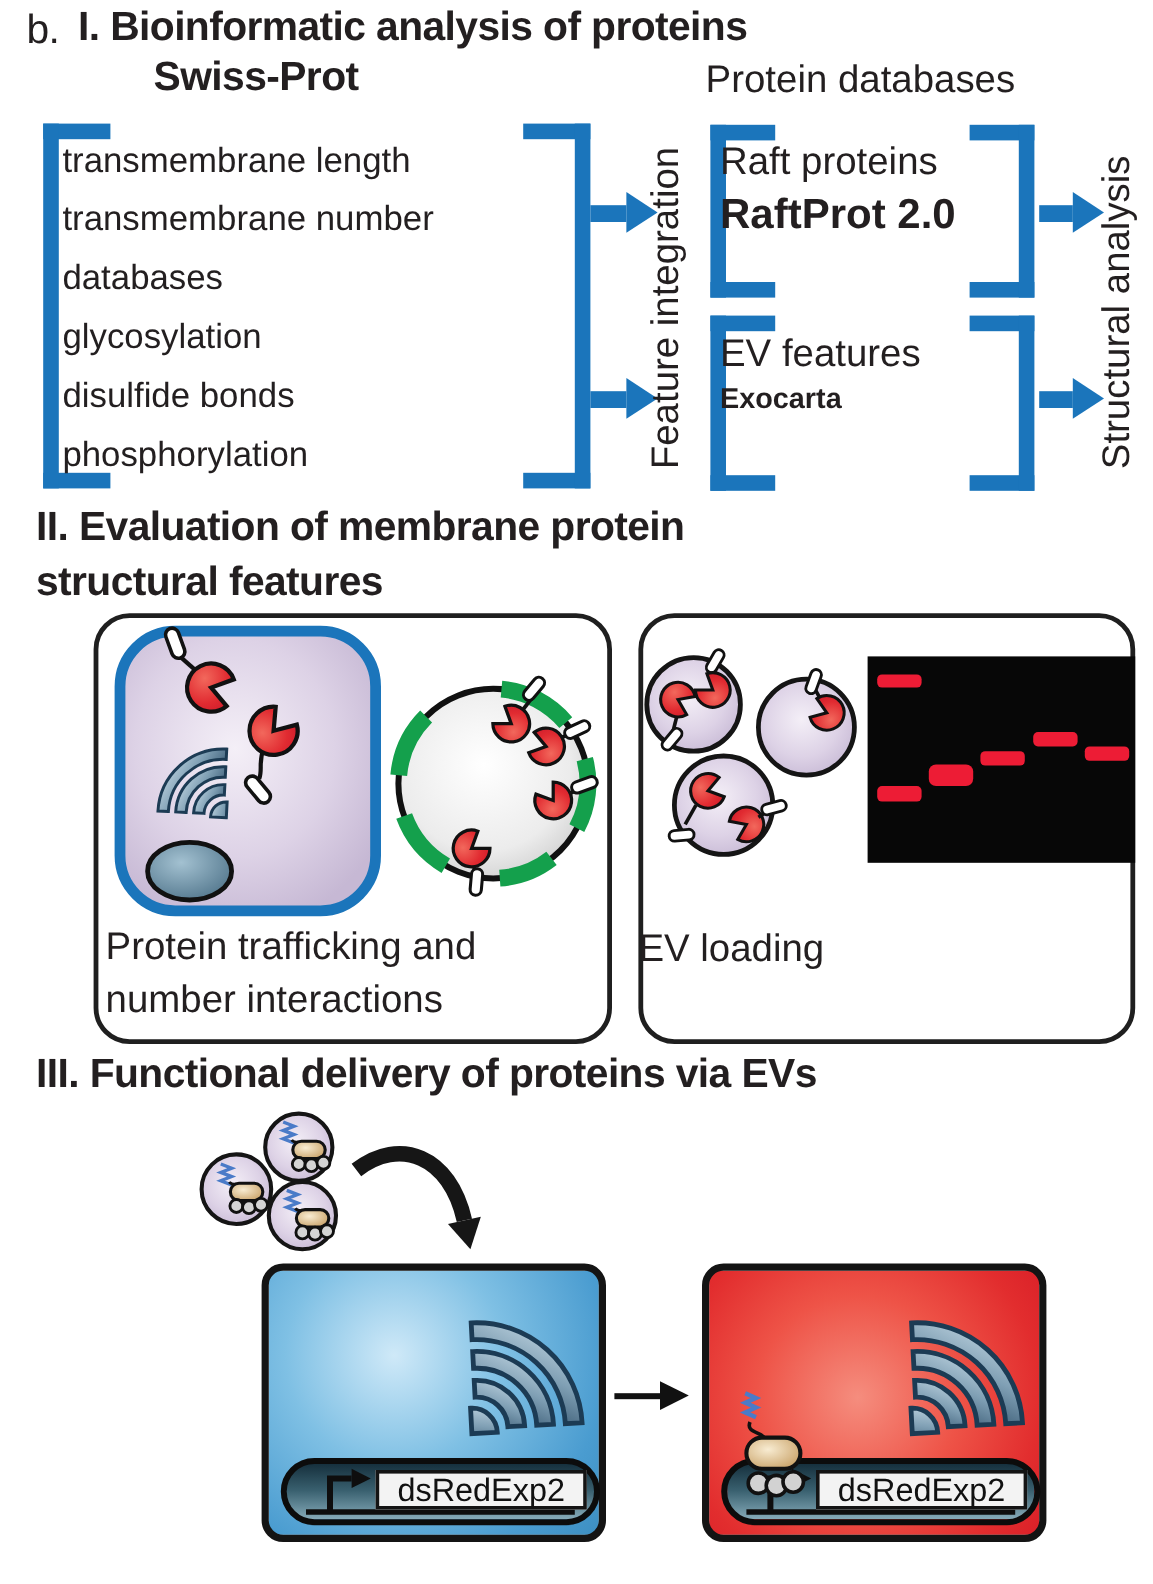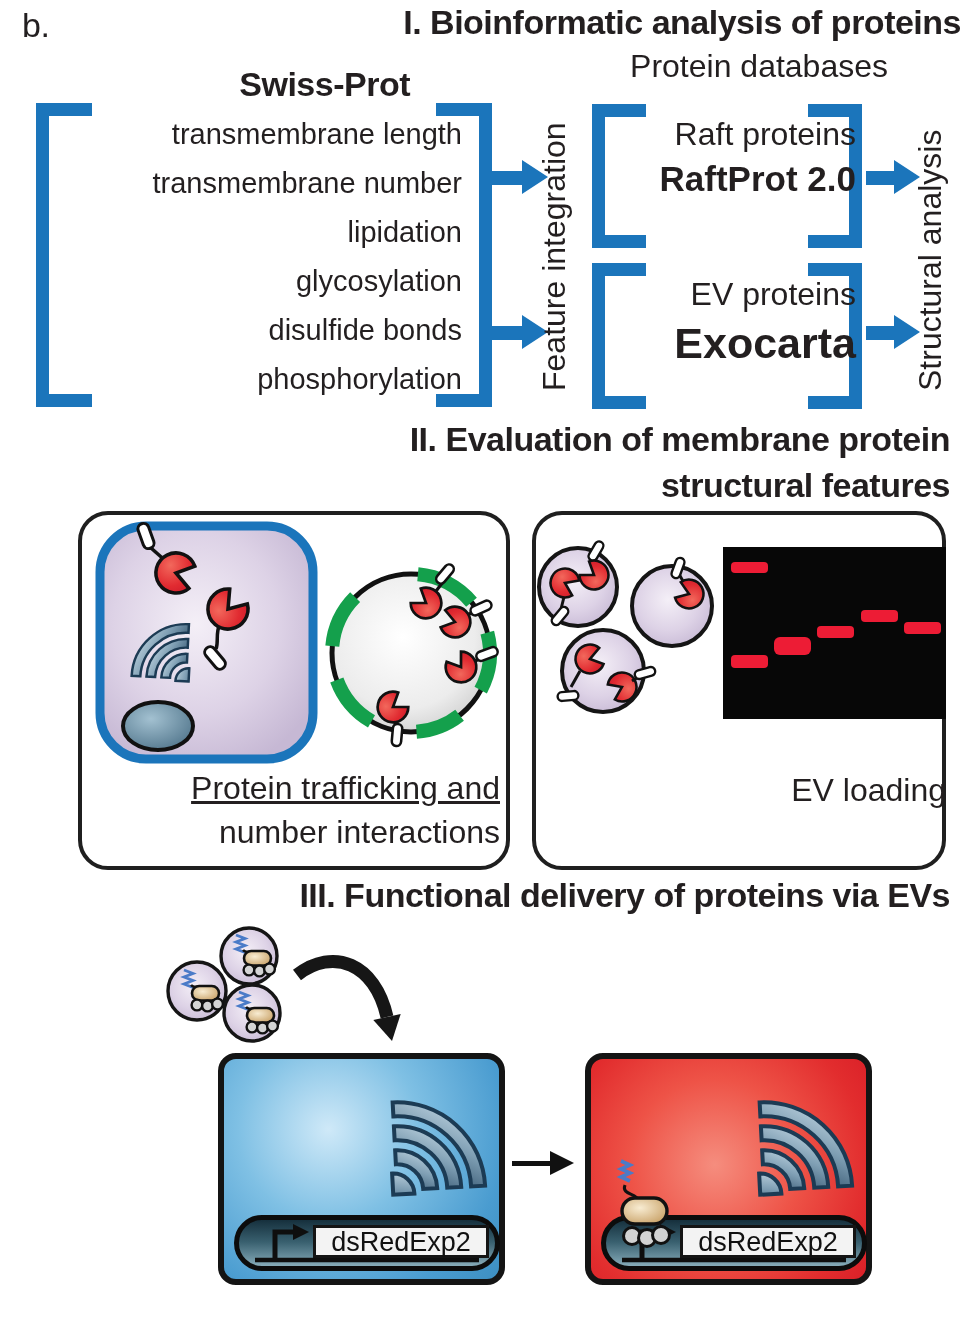--- a/index.html
+++ b/index.html
@@ -1,21 +1,21 @@
 <!DOCTYPE html>
 <html><head>
 <meta charset="utf-8">
 <style>
   html,body{margin:0;padding:0;background:#fff;}
   .fig{
     position:relative;width:961px;height:1320px;background:#fff;overflow:hidden;
     font-family:"Liberation Sans","DejaVu Sans",sans-serif;color:#231f20;
   }
   .abs{position:absolute;}
-  .ctr{text-align:right;}
+  .ctr{text-align:left;}
   .b{font-weight:bold;}
   .t34{font-size:34px;letter-spacing:-0.5px;}
   .t32{font-size:32px;}
   .t31{font-size:29px;}
   
   .brk-l{border:13px solid #1b75bb;border-right:none;box-sizing:border-box;}
   .brk-r{border:13px solid #1b75bb;border-left:none;box-sizing:border-box;}
   
   .barrow-shaft{background:#1b75bb;height:14px;}
   .barrow-head{width:0;height:0;border-top:17px solid transparent;border-bottom:17px solid transparent;border-left:26px solid #1b75bb;}
@@ -92,29 +92,29 @@
           <circle cx="20.5" cy="11" r="5.4"></circle>
       </g>
     </g>
   </defs>
 </svg>
 
 <div class="fig">
 
   <div class="abs t34" style="left:22px;top:6px;">b.</div>
   <div class="abs ctr t34 b" style="left:65px;top:3px;width:896px;">I. Bioinformatic analysis of proteins</div>
-  <div class="abs ctr t34 b" style="left:110px;top:45px;width:300px;margin-top:20px;">Swiss-Prot</div>
+  <div class="abs ctr t34 b" style="left:128px;top:45px;width:300px;">Swiss-Prot</div>
   <div class="abs ctr t32" style="left:588px;top:48px;width:300px;">Protein databases</div>
 
   <div class="abs brk-l" style="left:36px;top:103px;width:56px;height:304px;"></div>
   <div class="abs brk-r" style="left:436px;top:103px;width:56px;height:304px;"></div>
   <div class="abs ctr t31" style="left:52px;top:110px;width:410px;line-height:49px;">
     <div>transmembrane length</div>
     <div>transmembrane number</div>
-    <div>lipidation</div>
+    <div>databases</div>
     <div>glycosylation</div>
     <div>disulfide bonds</div>
     <div>phosphorylation</div>
   </div>
 
   <div class="abs barrow-shaft" style="left:492px;top:171px;width:30px;"></div>
   <div class="abs barrow-head" style="left:522px;top:160px;"></div>
   <div class="abs barrow-shaft" style="left:492px;top:326px;width:30px;"></div>
   <div class="abs barrow-head" style="left:522px;top:315px;"></div>
 
@@ -123,22 +123,22 @@
   <div class="abs brk-l" style="left:592px;top:104px;width:54px;height:144px;"></div>
   <div class="abs brk-r" style="left:808px;top:104px;width:54px;height:144px;"></div>
   <div class="abs ctr" style="left:600px;top:116px;width:256px;">
     <div class="t32">Raft proteins</div>
     <div class="b" style="font-size:35px;margin-top:6px;">RaftProt 2.0</div>
   </div>
 
   <div class="abs brk-l" style="left:592px;top:263px;width:54px;height:146px;"></div>
   <div class="abs brk-r" style="left:808px;top:263px;width:54px;height:146px;"></div>
   <div class="abs ctr" style="left:600px;top:276px;width:256px;">
-    <div class="t32">EV proteins</div>
-    <div class="b" style="font-size:43px;margin-top:6px;">Exocarta</div>
+    <div class="t32">EV features</div>
+    <div class="b" style="font-size:24px;margin-top:6px;">Exocarta</div>
   </div>
 
   <div class="abs barrow-shaft" style="left:866px;top:171px;width:28px;"></div>
   <div class="abs barrow-head" style="left:894px;top:160px;"></div>
   <div class="abs barrow-shaft" style="left:866px;top:326px;width:28px;"></div>
   <div class="abs barrow-head" style="left:894px;top:315px;"></div>
 
   <div class="abs vlab t32" style="left:912px;top:90px;width:50px;height:340px;">Structural analysis</div>
 
   <div class="abs ctr t34 b" style="left:30px;top:466px;width:920px;">structural features</div>
@@ -173,21 +173,21 @@
     <path d="M387,105 L400,99" stroke="#111" stroke-width="3.2" fill="none"></path>
     <use href="#rodr" transform="translate(403,97) rotate(65) scale(0.85)"></use>
     <use href="#pac" transform="translate(377,111) rotate(195) scale(0.9)"></use>
     <path d="M395,151 L406,146" stroke="#111" stroke-width="3.2" fill="none"></path>
     <use href="#rodr" transform="translate(409,143) rotate(70) scale(0.85)"></use>
     <use href="#pac" transform="translate(383,156) rotate(235) scale(0.9)"></use>
     <path d="M316,205 L318,217" stroke="#111" stroke-width="3.2" fill="none"></path>
     <use href="#rodr" transform="translate(319,224) rotate(5) scale(0.85)"></use>
     <use href="#pac" transform="translate(315,196) rotate(-35) scale(0.9)"></use>
   </svg>
-  <div class="abs ctr t32" style="left:88px;top:770px;width:412px;text-decoration:underline;">Protein trafficking and</div>
+  <div class="abs ctr t32" style="left:88px;top:770px;width:412px;">Protein trafficking and</div>
   <div class="abs ctr t32" style="left:88px;top:814px;width:412px;">number interactions</div>
 
   <div class="abs card" style="left:532px;top:511px;width:414px;height:359px;"></div>
   <svg class="abs" style="left:532px;top:511px;" width="414" height="359" viewBox="0 0 414 359">
 
     <circle cx="46" cy="76" r="39" fill="url(#lavGrad)" stroke="#151515" stroke-width="4"></circle>
     <circle cx="140" cy="95" r="40" fill="url(#lavGrad)" stroke="#151515" stroke-width="4"></circle>
     <circle cx="71" cy="160" r="41" fill="url(#lavGrad)" stroke="#151515" stroke-width="4"></circle>
     <path d="M62,58 L64,47" stroke="#111" stroke-width="3" fill="none"></path>
     <use href="#rodr" transform="translate(64,40) rotate(30) scale(0.8)"></use>

